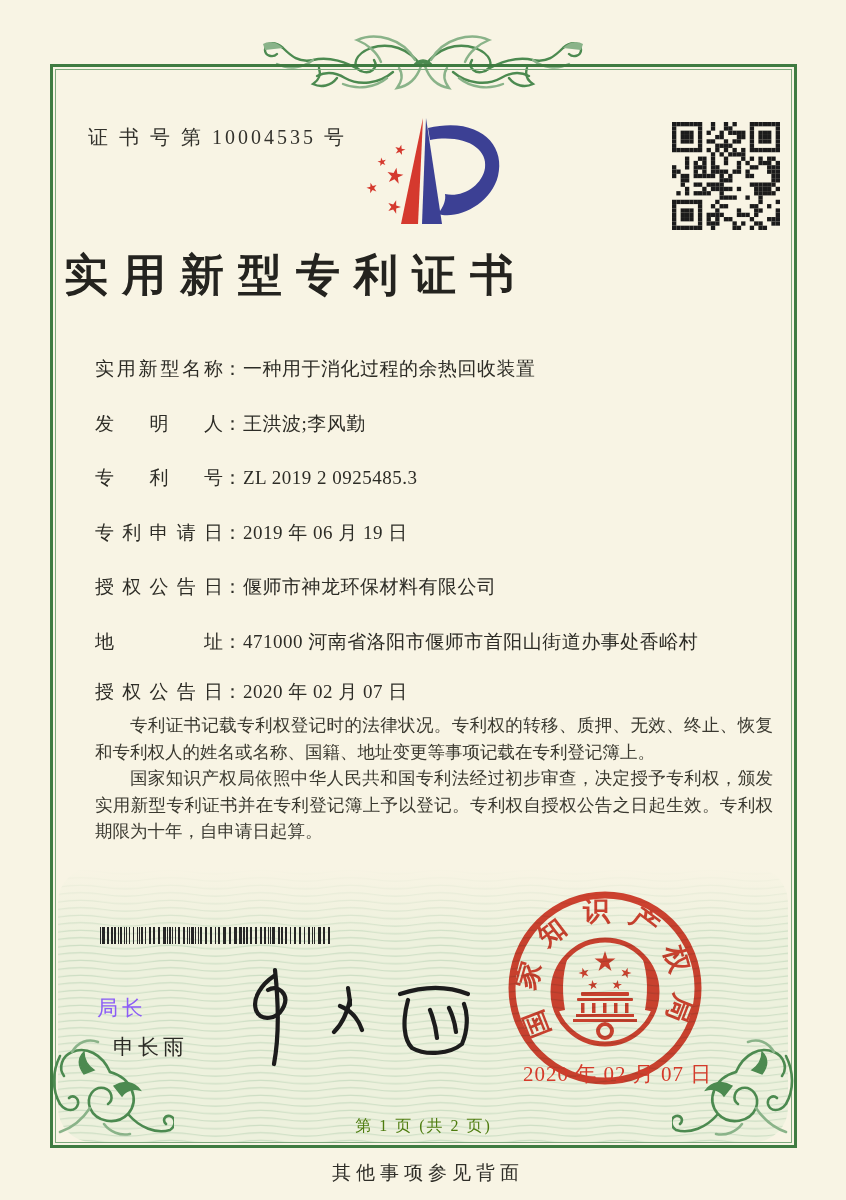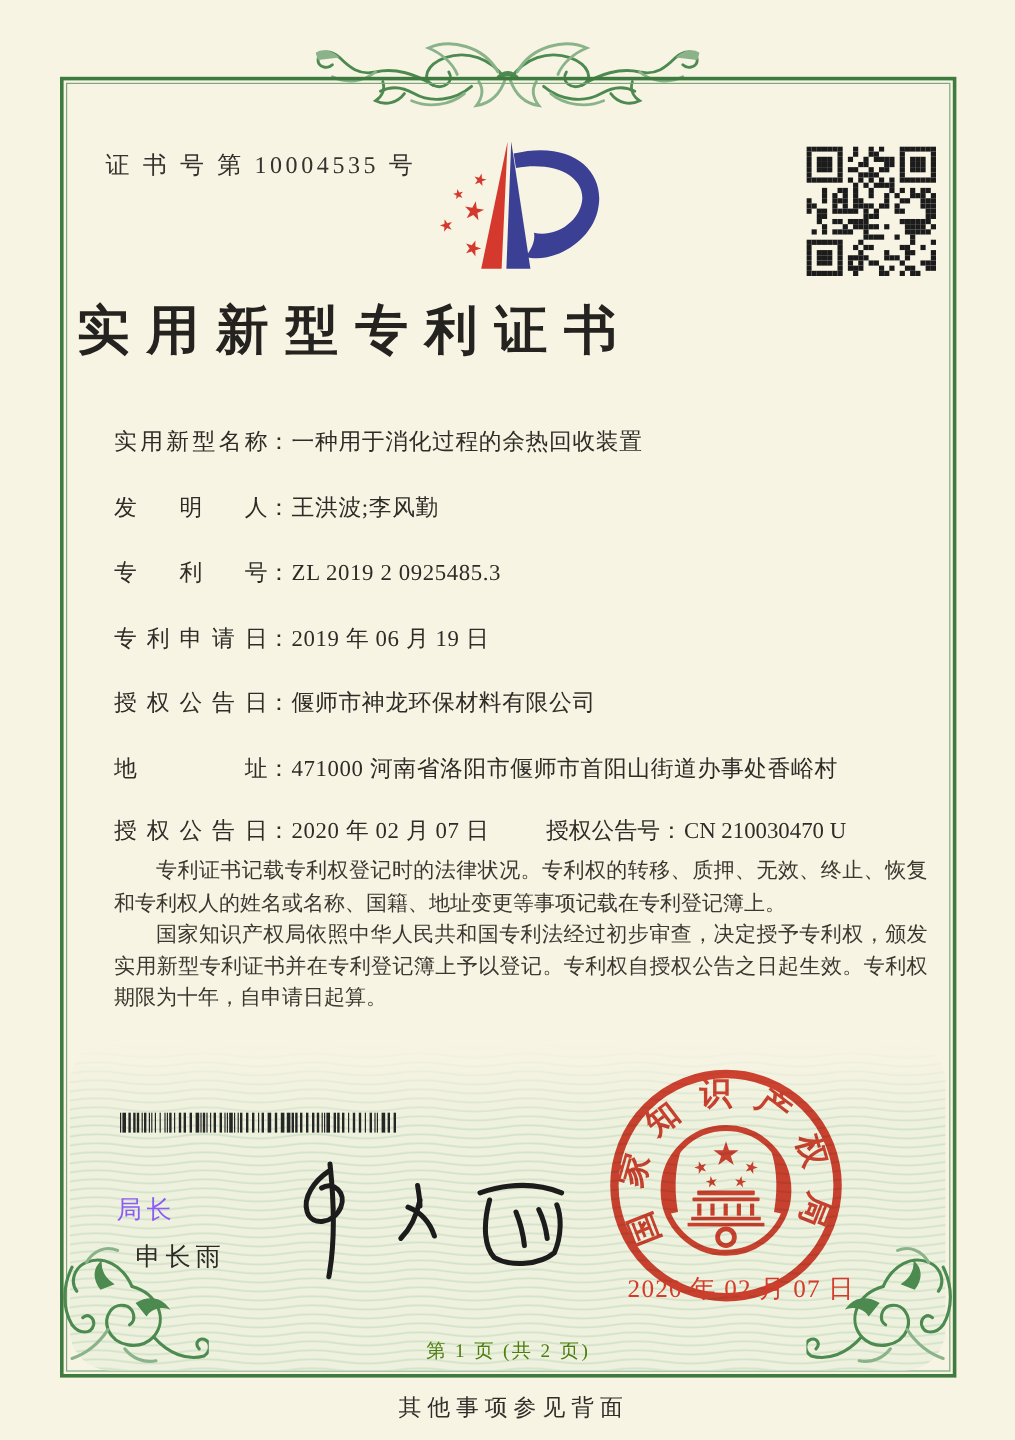--- a/index.html
+++ b/index.html
@@ -474,23 +474,20 @@
     <div class="field-row"><span class="f-label">实用新型名称</span><span class="f-colon">：</span><span class="f-value">一种用于消化过程的余热回收装置</span></div>
     <div class="field-row"><span class="f-label">发明人</span><span class="f-colon">：</span><span class="f-value">王洪波;李风勤</span></div>
     <div class="field-row"><span class="f-label">专利号</span><span class="f-colon">：</span><span class="f-value">ZL 2019 2 0925485.3</span></div>
     <div class="field-row"><span class="f-label">专利申请日</span><span class="f-colon">：</span><span class="f-value">2019 年 06 月 19 日</span></div>
     <div class="field-row"><span class="f-label">授权公告日</span><span class="f-colon">：</span><span class="f-value">偃师市神龙环保材料有限公司</span></div>
     <div class="field-row"><span class="f-label">地址</span><span class="f-colon">：</span><span class="f-value">471000 河南省洛阳市偃师市首阳山街道办事处香峪村</span></div>
   </div>
 
 <div class="abs grant-row">
   <span class="f-label">授权公告日</span><span class="f-colon">：</span><span class="f-value">2020 年 02 月 07 日</span>
-  <span class="grant-no-pair">
-    <span>授权公告号</span><span class="f-colon">：</span><span>CN 210030470 U</span>
-  </span>
 </div>
 
 <div class="abs paragraphs">
   <p>专利证书记载专利权登记时的法律状况。专利权的转移、质押、无效、终止、恢复和专利权人的姓名或名称、国籍、地址变更等事项记载在专利登记簿上。</p>
   <p>国家知识产权局依照中华人民共和国专利法经过初步审查，决定授予专利权，颁发实用新型专利证书并在专利登记簿上予以登记。专利权自授权公告之日起生效。专利权期限为十年，自申请日起算。</p>
 </div>
 
 <svg class="abs barcode" id="barcode-svg" width="232" height="17" viewBox="0 0 232 17">
     <g fill="#262626">
       <rect x="0" y="0" width="1" height="17"></rect>

